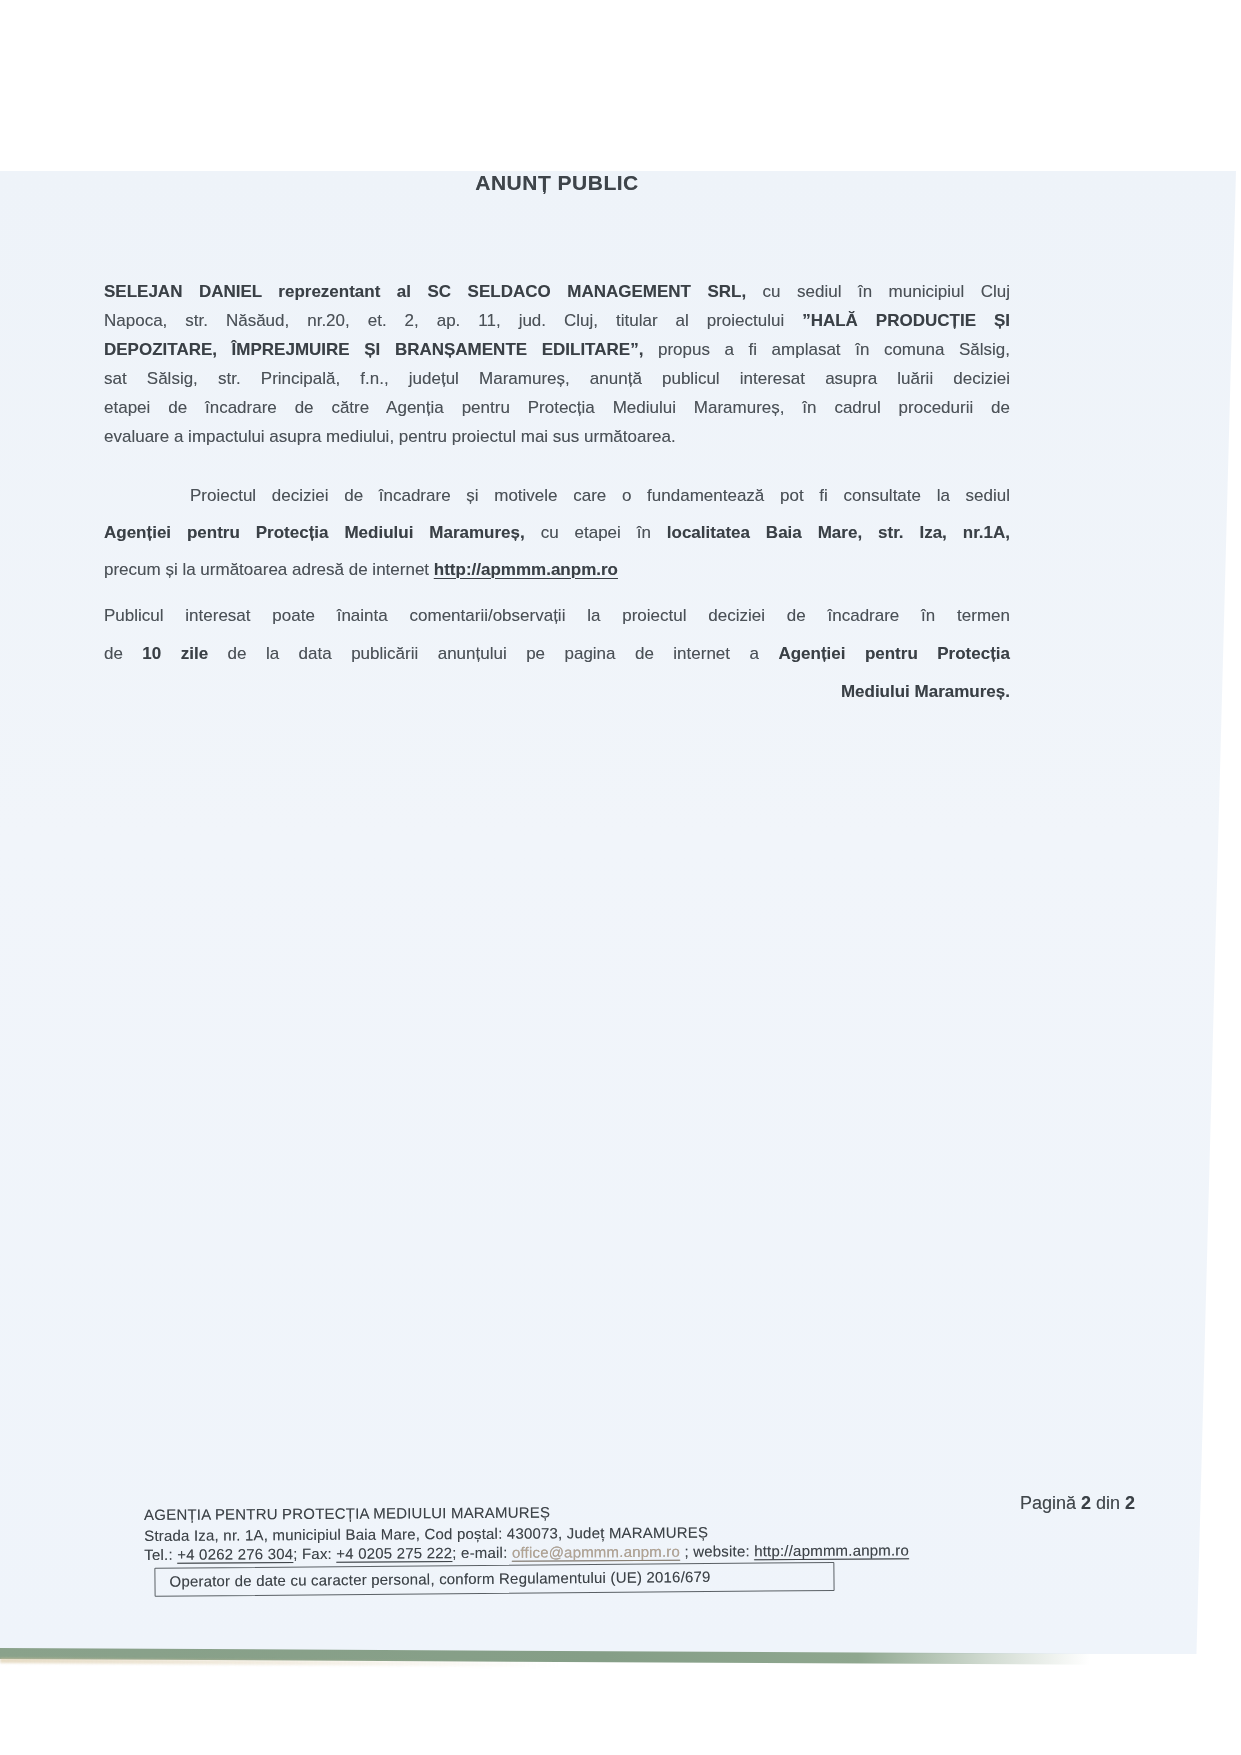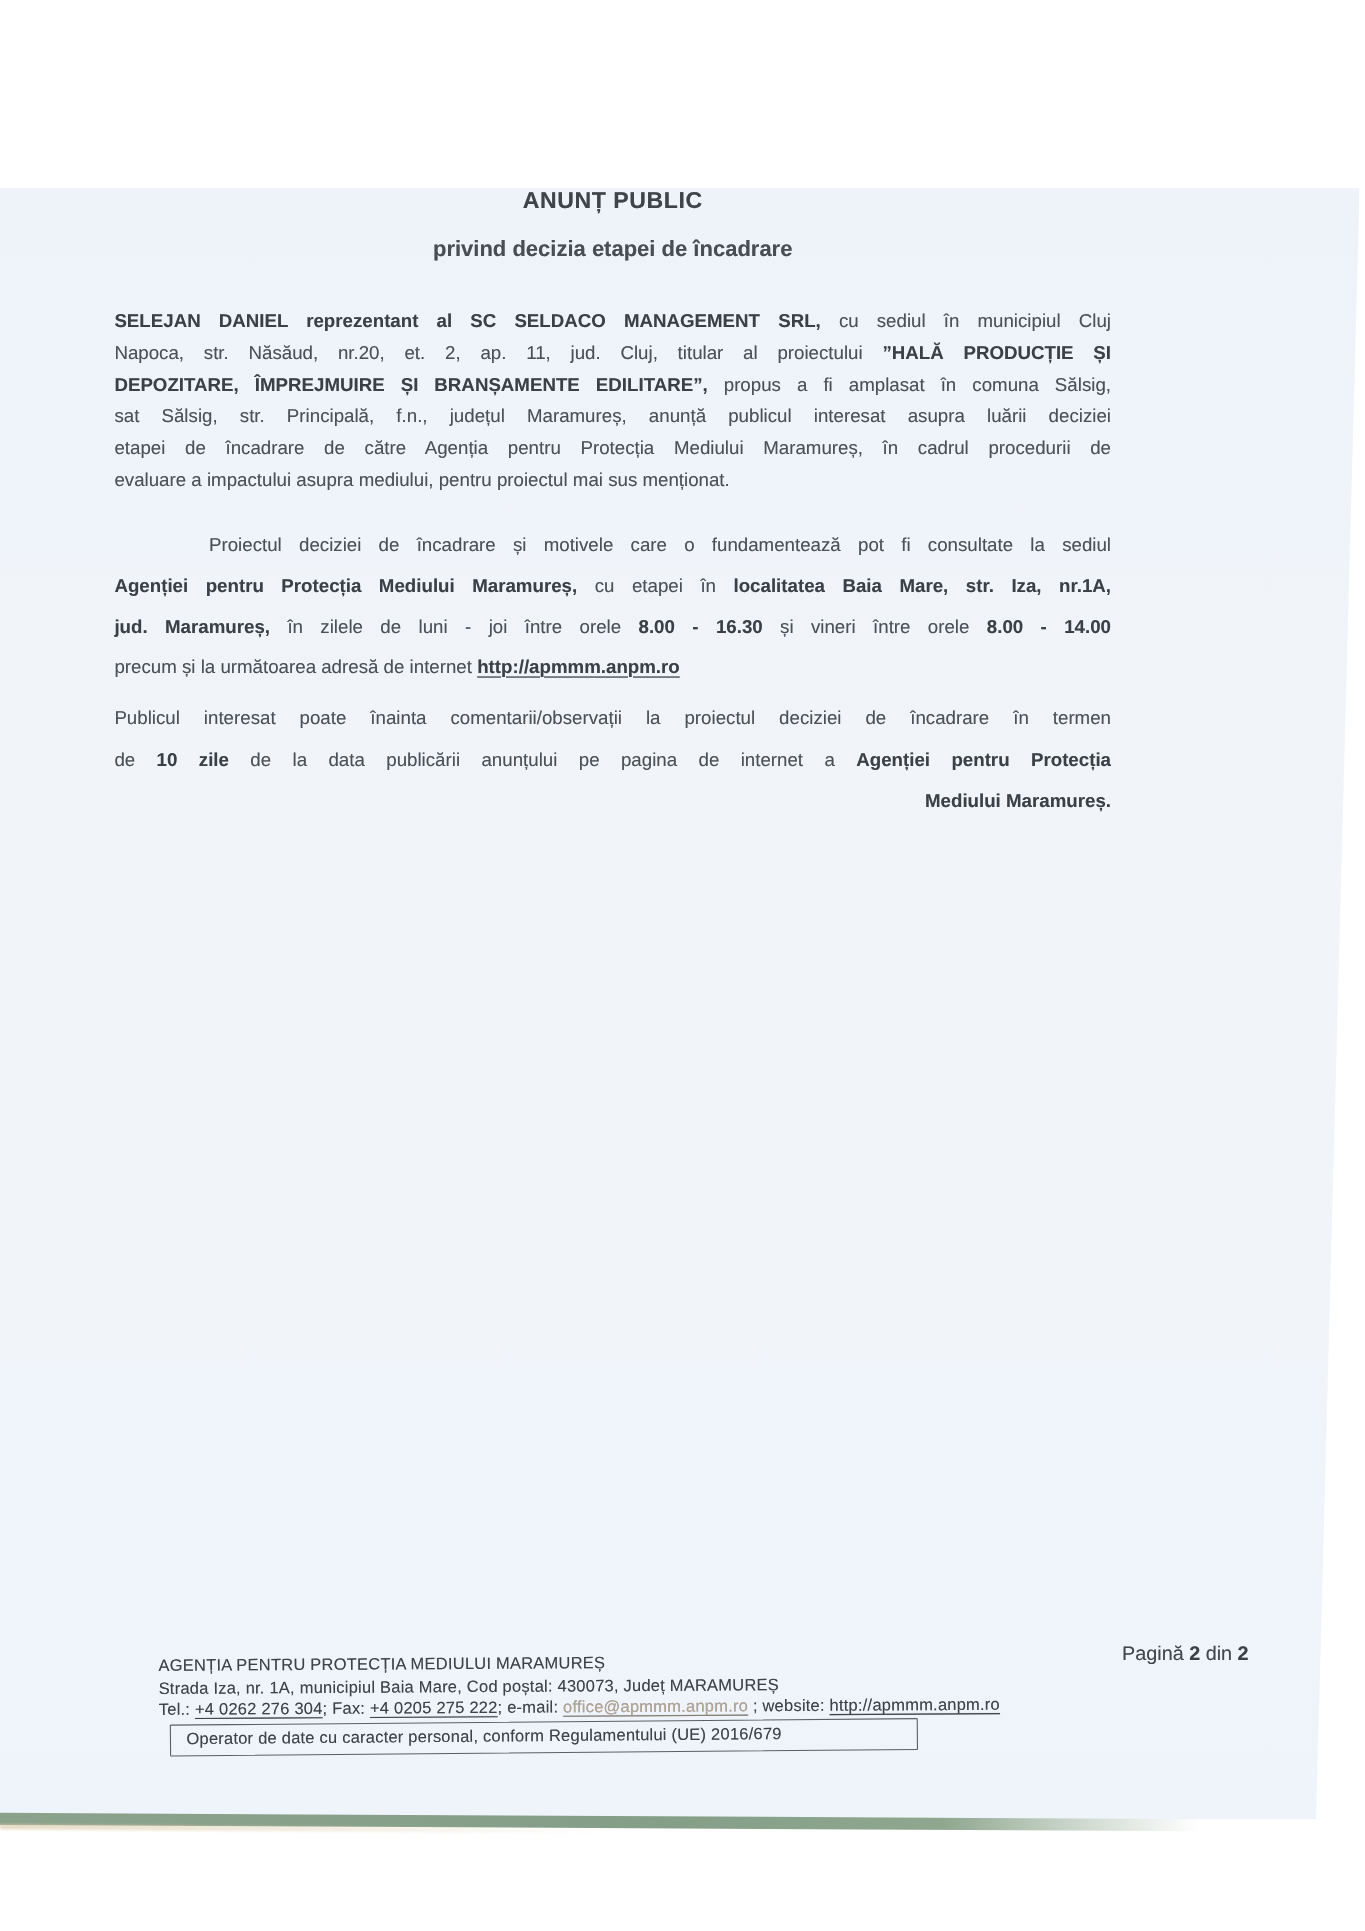--- a/index.html
+++ b/index.html
@@ -81,35 +81,33 @@
 </style>
 </head>
 <body>
 
 <div class="canvas">
 
   <div class="page">
 
     <div class="doc-title">ANUNȚ PUBLIC</div>
 
-    <div class="doc-subtitle">privind decizia etapei de încadrare</div>
 
     <div class="body-text">
       <p class="para p1">
         <span class="line jl"><span class="b">SELEJAN DANIEL reprezentant al SC SELDACO MANAGEMENT SRL,</span><span> cu sediul în municipiul Cluj</span></span>
         <span class="line jl"><span>Napoca, str. Năsăud, nr.20, et. 2, ap. 11, jud. Cluj, titular al proiectului </span><span class="b">”HALĂ PRODUCȚIE ȘI</span></span>
         <span class="line jl"><span class="b">DEPOZITARE, ÎMPREJMUIRE ȘI BRANȘAMENTE EDILITARE”,</span><span> propus a fi amplasat în comuna Sălsig,</span></span>
         <span class="line jl"><span>sat Sălsig, str. Principală, f.n., județul Maramureș, anunță publicul interesat asupra luării deciziei</span></span>
         <span class="line jl"><span>etapei de încadrare de către Agenția pentru Protecția Mediului Maramureș, în cadrul procedurii de</span></span>
-        <span class="line"><span>evaluare a impactului asupra mediului, pentru proiectul mai sus menționat.</span></span>
+        <span class="line"><span>evaluare a impactului asupra mediului, pentru proiectul mai sus următoarea.</span></span>
       </p>
       <p class="para p2">
         <span class="line jl indent"><span>Proiectul deciziei de încadrare și motivele care o fundamentează pot fi consultate la sediul</span></span>
         <span class="line jl"><span class="b">Agenției pentru Protecția Mediului Maramureș,</span><span> cu etapei în </span><span class="b">localitatea Baia Mare, str. Iza, nr.1A,</span></span>
-        <span class="line jl"><span class="b">jud. Maramureș,</span><span> în zilele de luni - joi între orele </span><span class="b">8.00 - 16.30</span><span> și vineri între orele </span><span class="b">8.00 - 14.00</span></span>
         <span class="line"><span>precum și la următoarea adresă de internet </span><span class="b u lnk">http://apmmm.anpm.ro</span></span>
       </p>
       <p class="para p3">
         <span class="line jl"><span>Publicul interesat poate înainta comentarii/observații la proiectul deciziei de încadrare în termen</span></span>
         <span class="line jl"><span>de </span><span class="b">10 zile</span><span> de la data publicării anunțului pe pagina de internet a </span><span class="b">Agenției pentru Protecția</span></span>
         <span class="line"><span class="b">Mediului Maramureș.</span></span>
       </p>
     </div>
 
     <div class="page-number"><span>Pagină </span><span class="b">2</span><span> din </span><span class="b">2</span></div>

